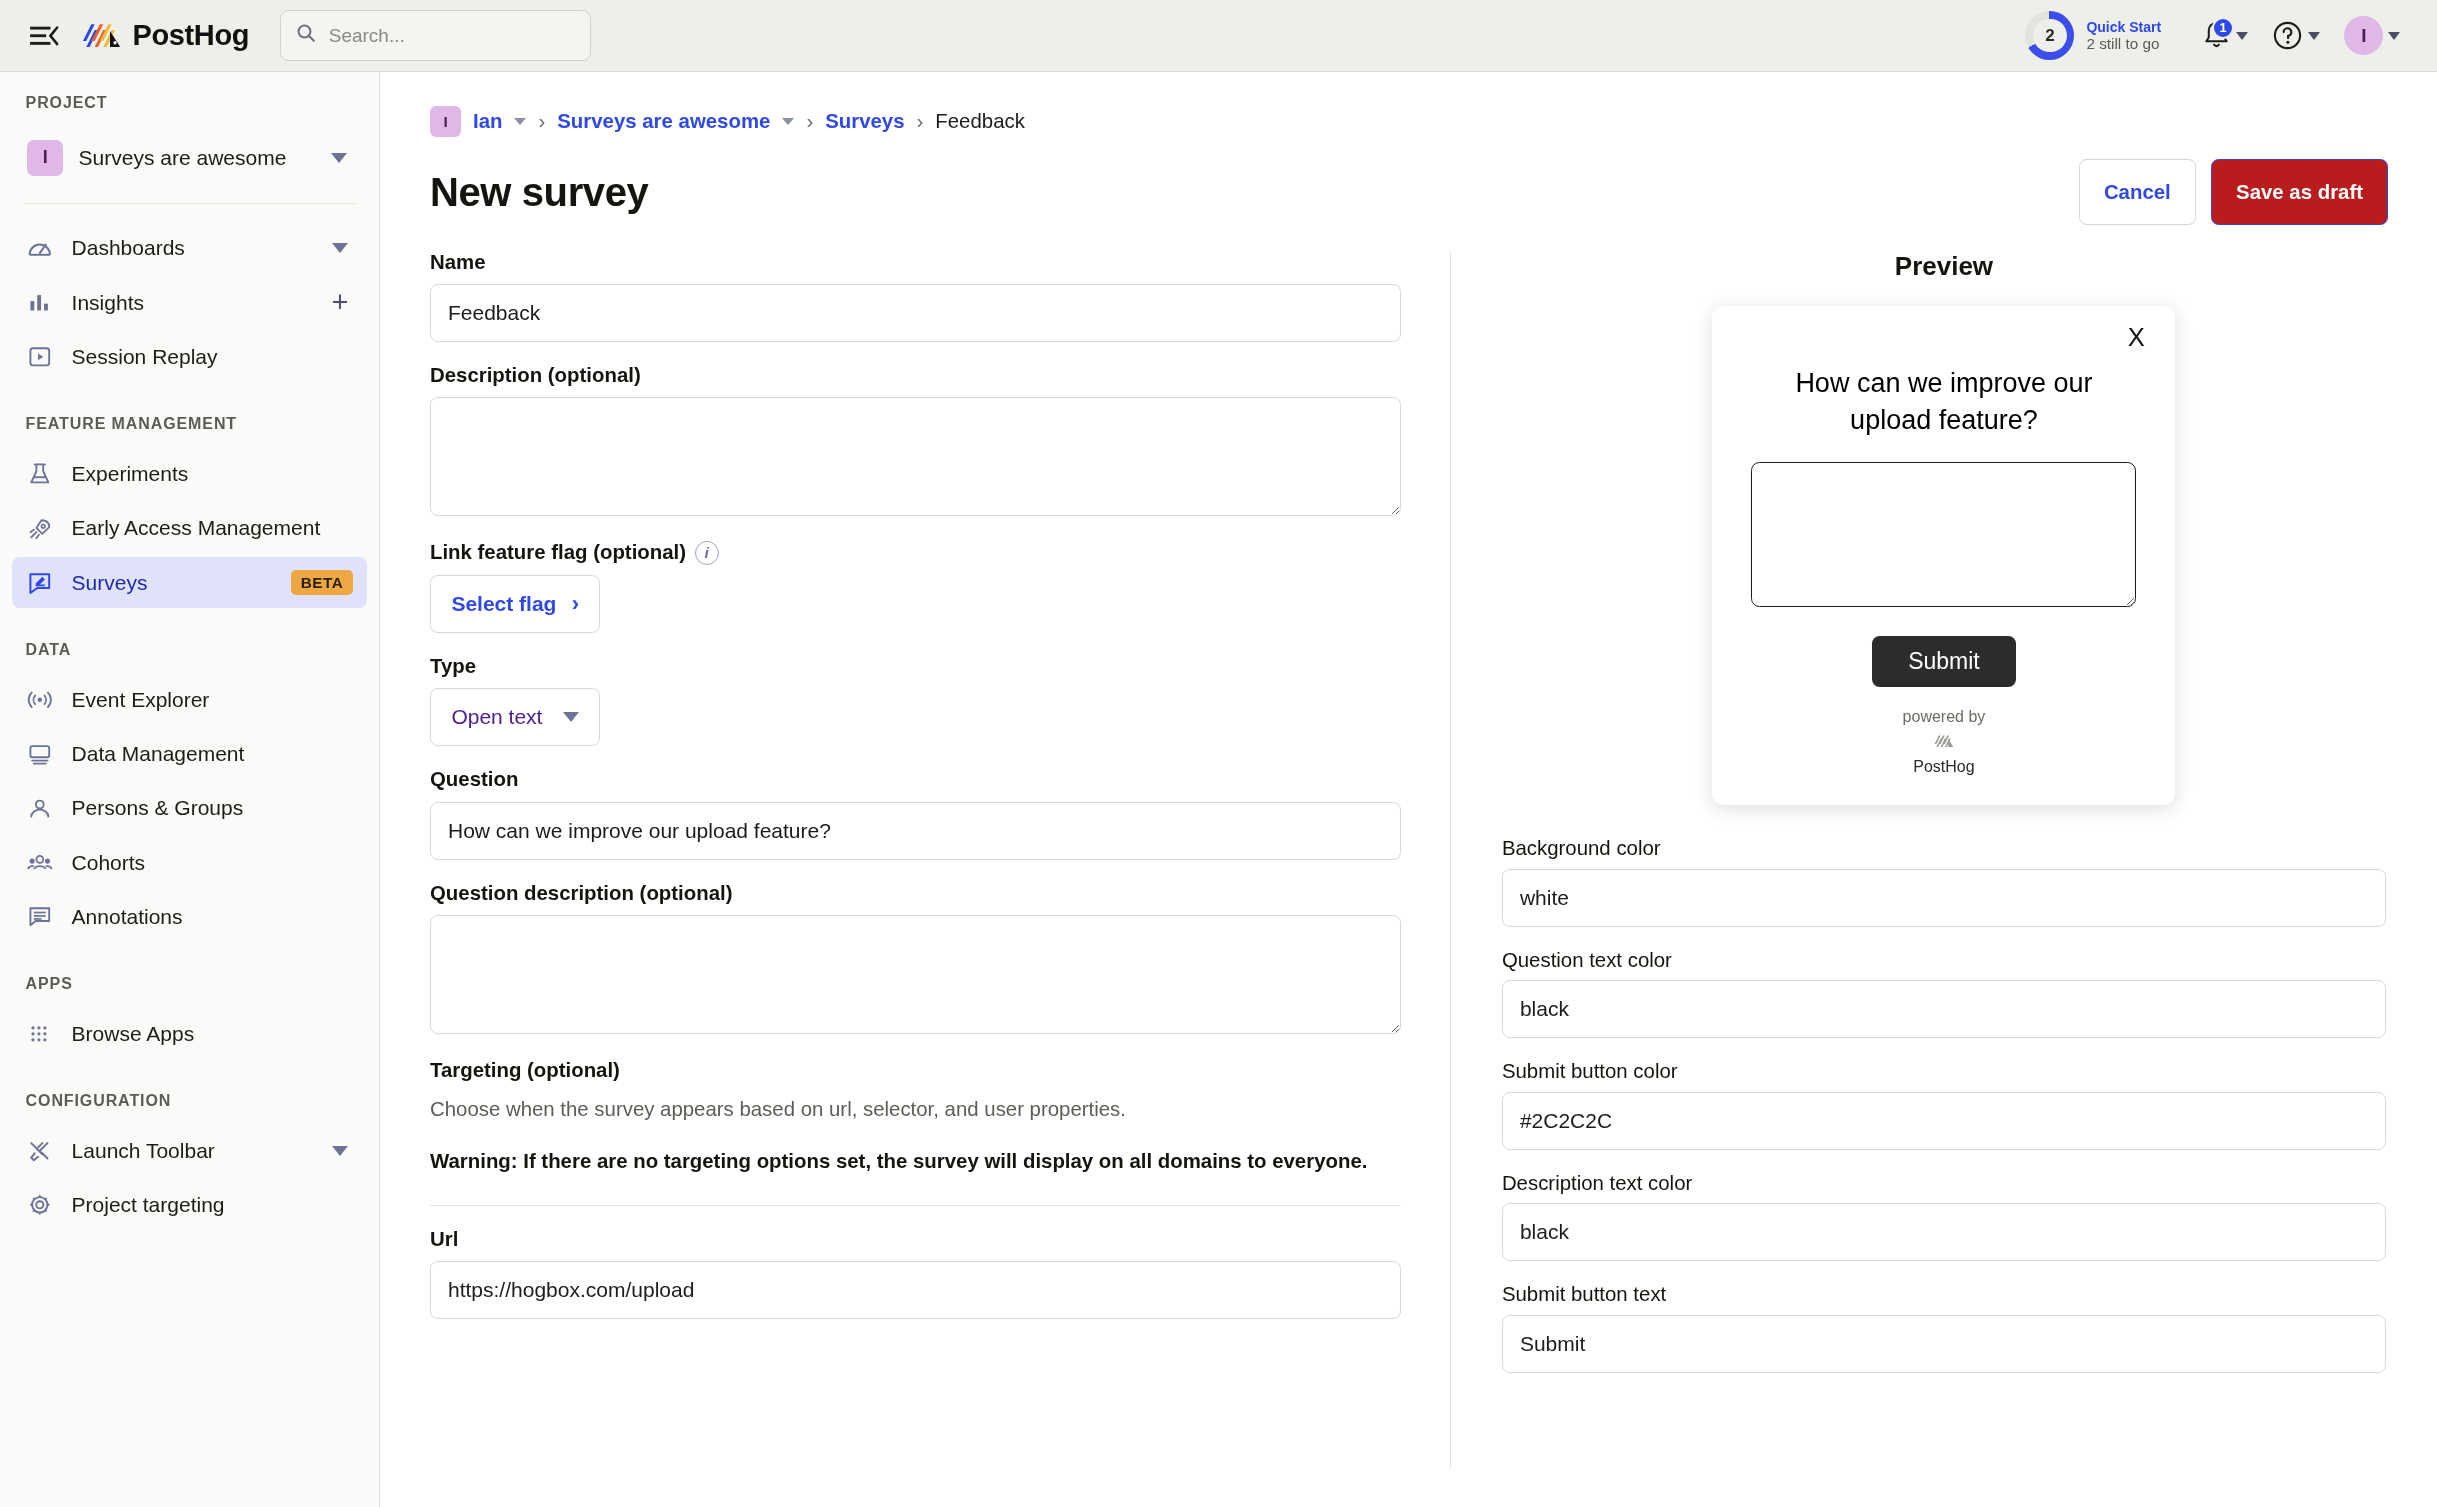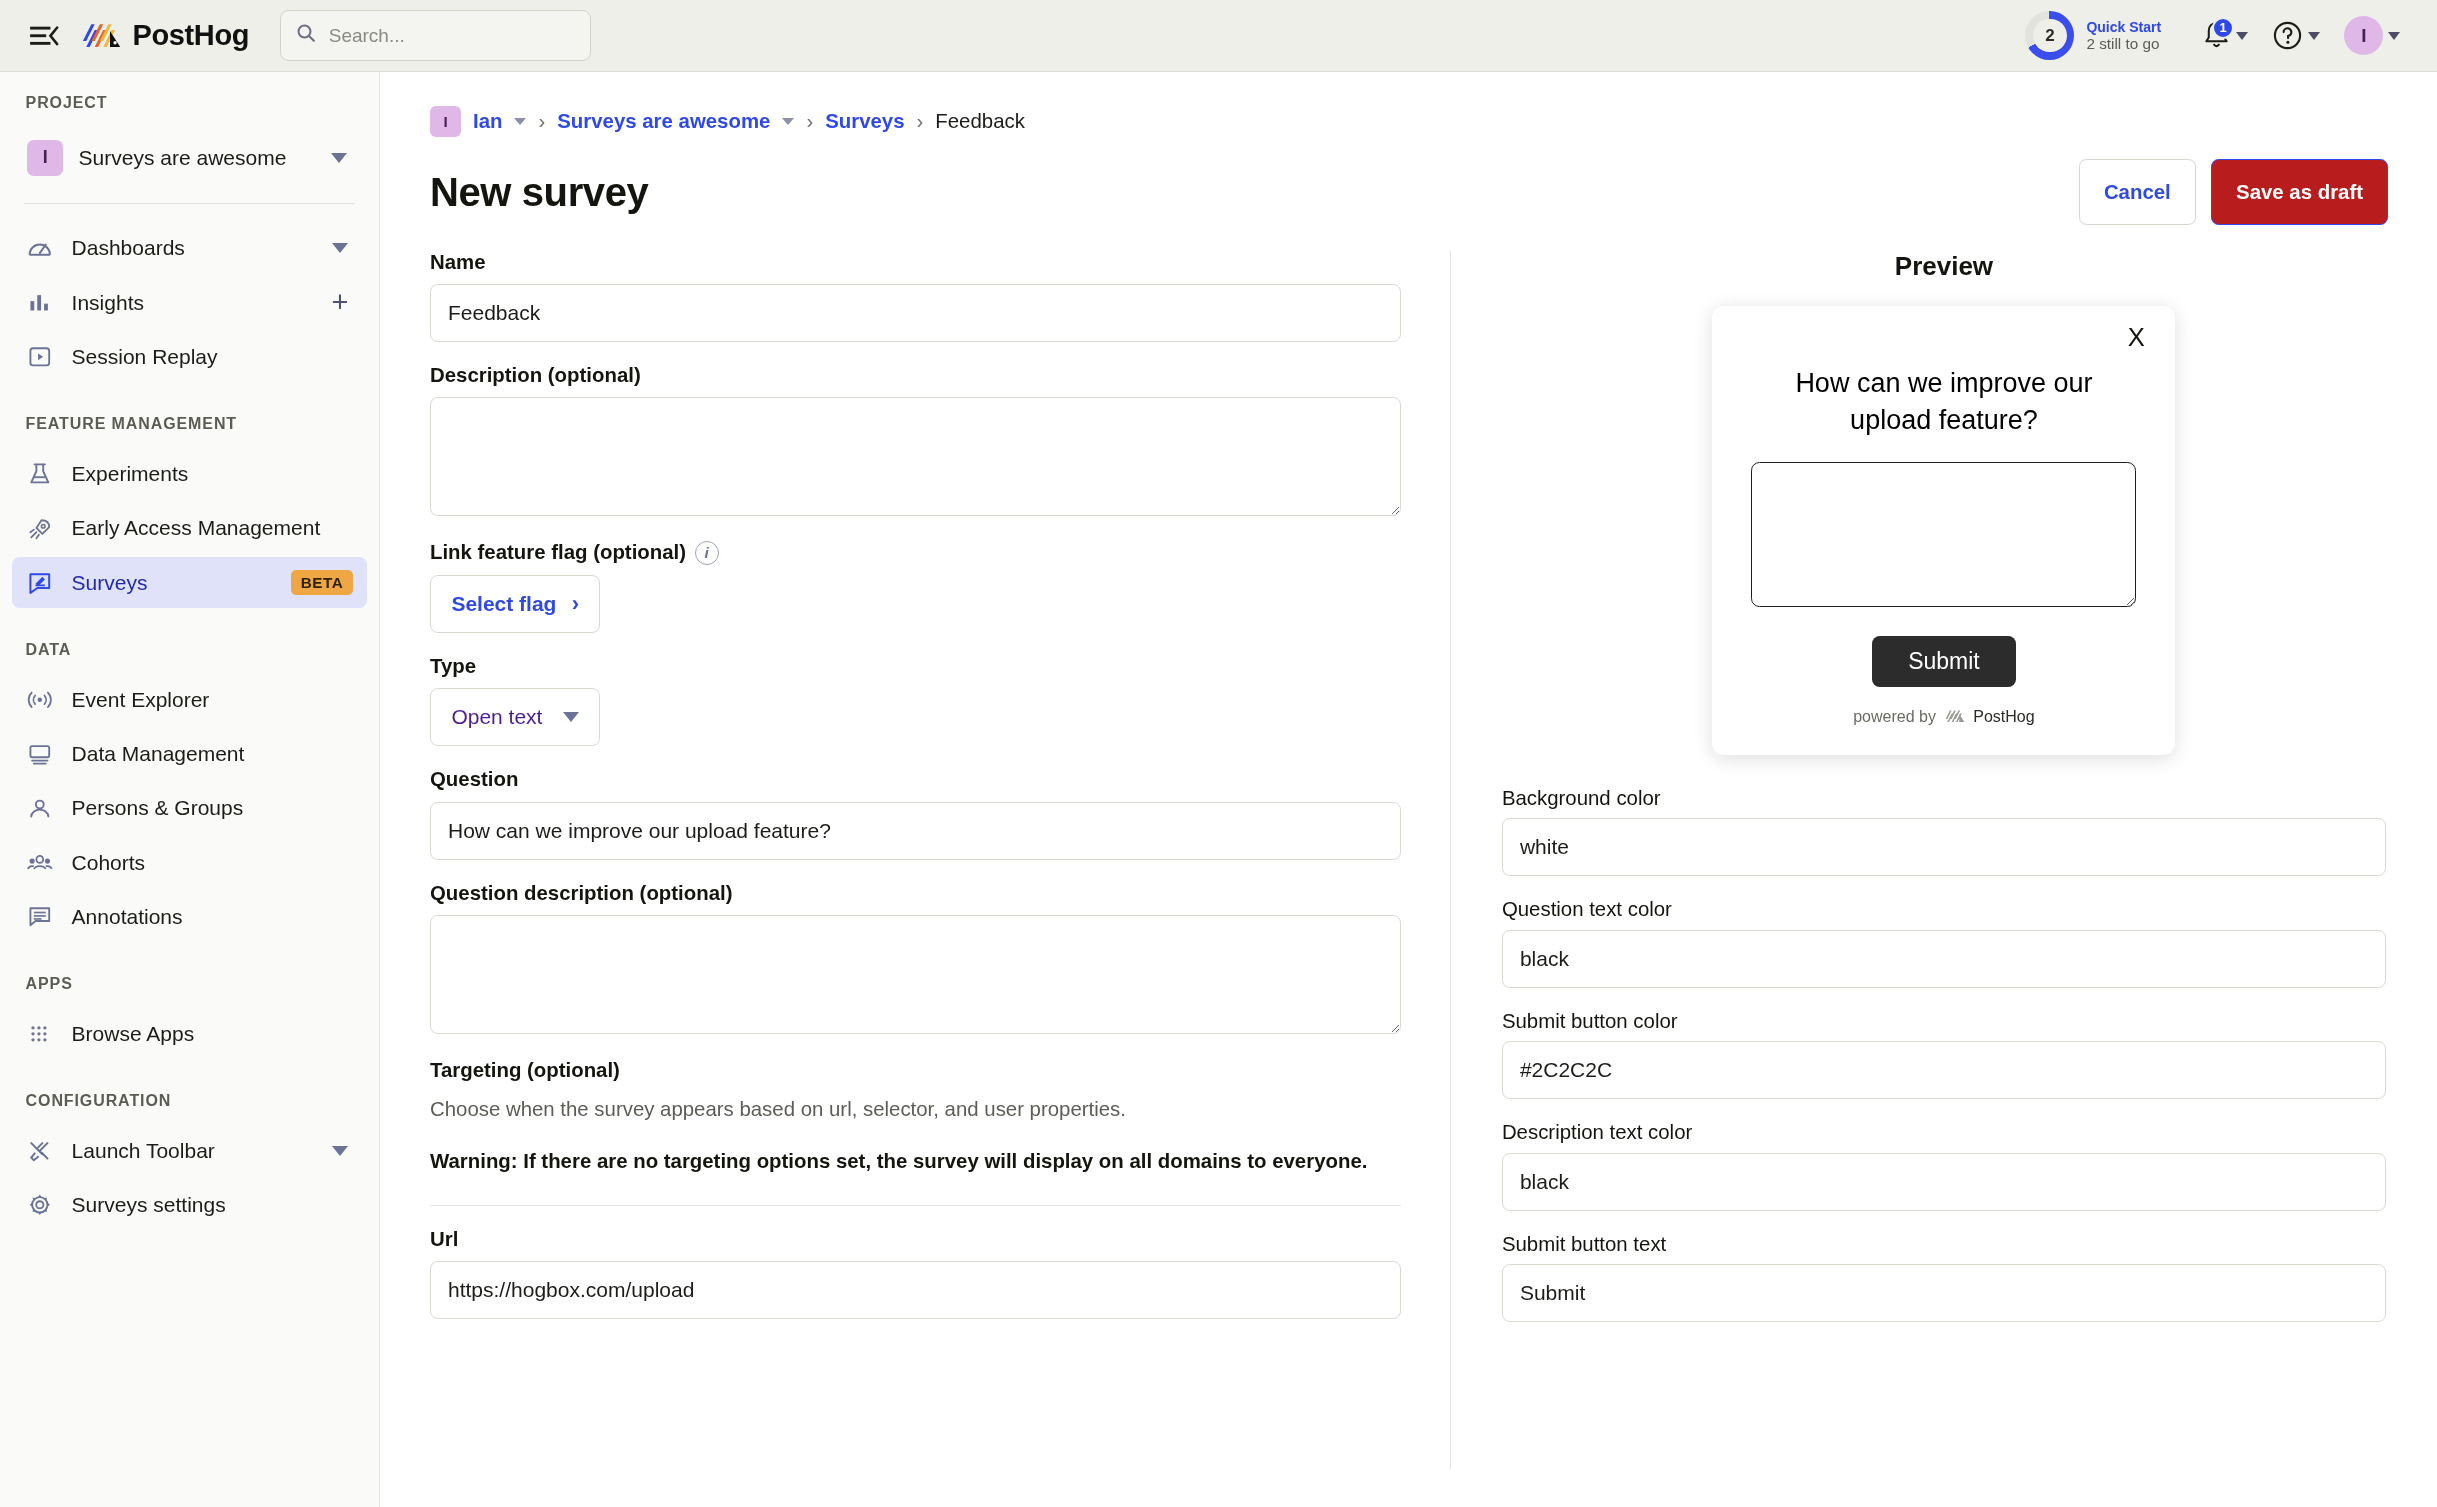--- a/index.html
+++ b/index.html
@@ -187,21 +187,21 @@
     border:0.9px solid #1c1c19; border-radius:8.5px; background:#fff;
     resize:vertical; font-family:"Liberation Sans", sans-serif; font-size:19px; padding:10.2px;
   }
   .pv-submit {
     display:block; margin: 29px auto 0 auto;
     background:#2C2C2C; color:#fff; border:none; border-radius:7.7px;
     font-size:23px; padding: 12px 36px; cursor:pointer;
     font-family:"Liberation Sans", sans-serif;
   }
   .pv-powered { text-align:center; margin-top: 20.4px; font-size:16px; color:#6b6b64;
-                display:flex; align-items:center; justify-content:center; gap:7.7px; }
+                display:flex; align-items:center; justify-content:center; gap:7.7px;flex-direction:column; }
   .pv-powered .ph-mark { width:22px;height:17px; display:block; }
   .pv-powered .ph-name { color:#2b2b28; font-weight:400; }
 
   .ap-label { font-size:20.4px; color:#15150f; margin: 22px 0 8.5px 0; }
   .ap-label.first { margin-top: 32px; }
 </style>
 </head>
 <body>
 
 <div class="topbar">
@@ -464,21 +464,21 @@
   </div>
 
   <div class="nav-item">
     <span class="nav-ico">
       <svg width="25.6" height="25.6" viewBox="0 0 30 30">
           <circle cx="15" cy="15" r="4.2" stroke="#6c7396" stroke-width="2.2" fill="none"></circle>
           <path d="M15 3 l2 3 h-4 Z M15 27 l2 -3 h-4 Z M3 15 l3 2 v-4 Z M27 15 l-3 2 v-4 Z M6.5 6.5 l3.6 0.8 l-2.8 2.8 Z M23.5 23.5 l-3.6 -0.8 l2.8 -2.8 Z M23.5 6.5 l-0.8 3.6 l-2.8 -2.8 Z M6.5 23.5 l0.8 -3.6 l2.8 2.8 Z" fill="#6c7396"></path>
           <circle cx="15" cy="15" r="9" stroke="#6c7396" stroke-width="2.2" fill="none"></circle>
         </svg>
     </span>
-    <span class="label">Surveys settings</span>
+    <span class="label">Project targeting</span>
   </div>
 </div>
 
 <div class="main">
 
   <div class="breadcrumb">
     <span class="bc-badge">I</span>
     <span class="bc-link">Ian</span>
     <span class="bc-caret"></span>
     <span class="bc-sep">›</span>

